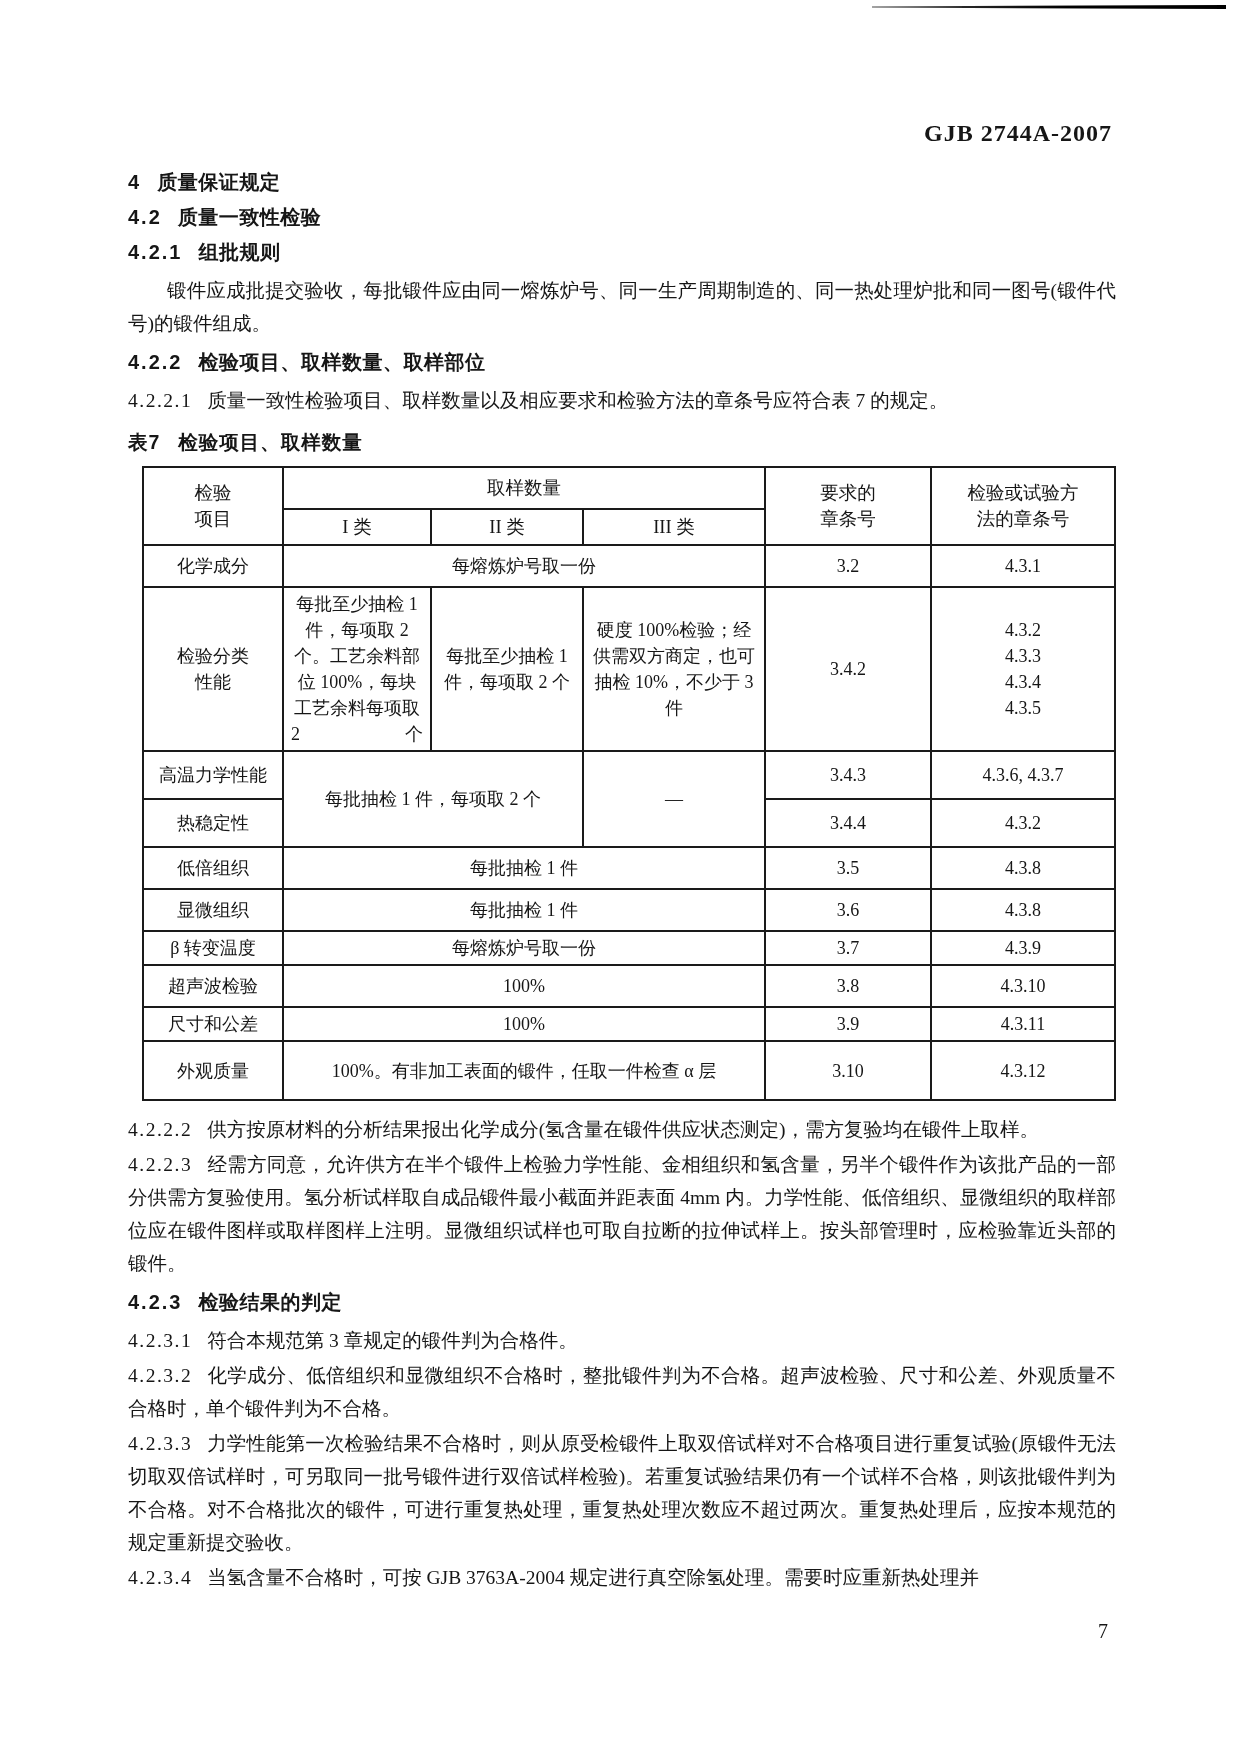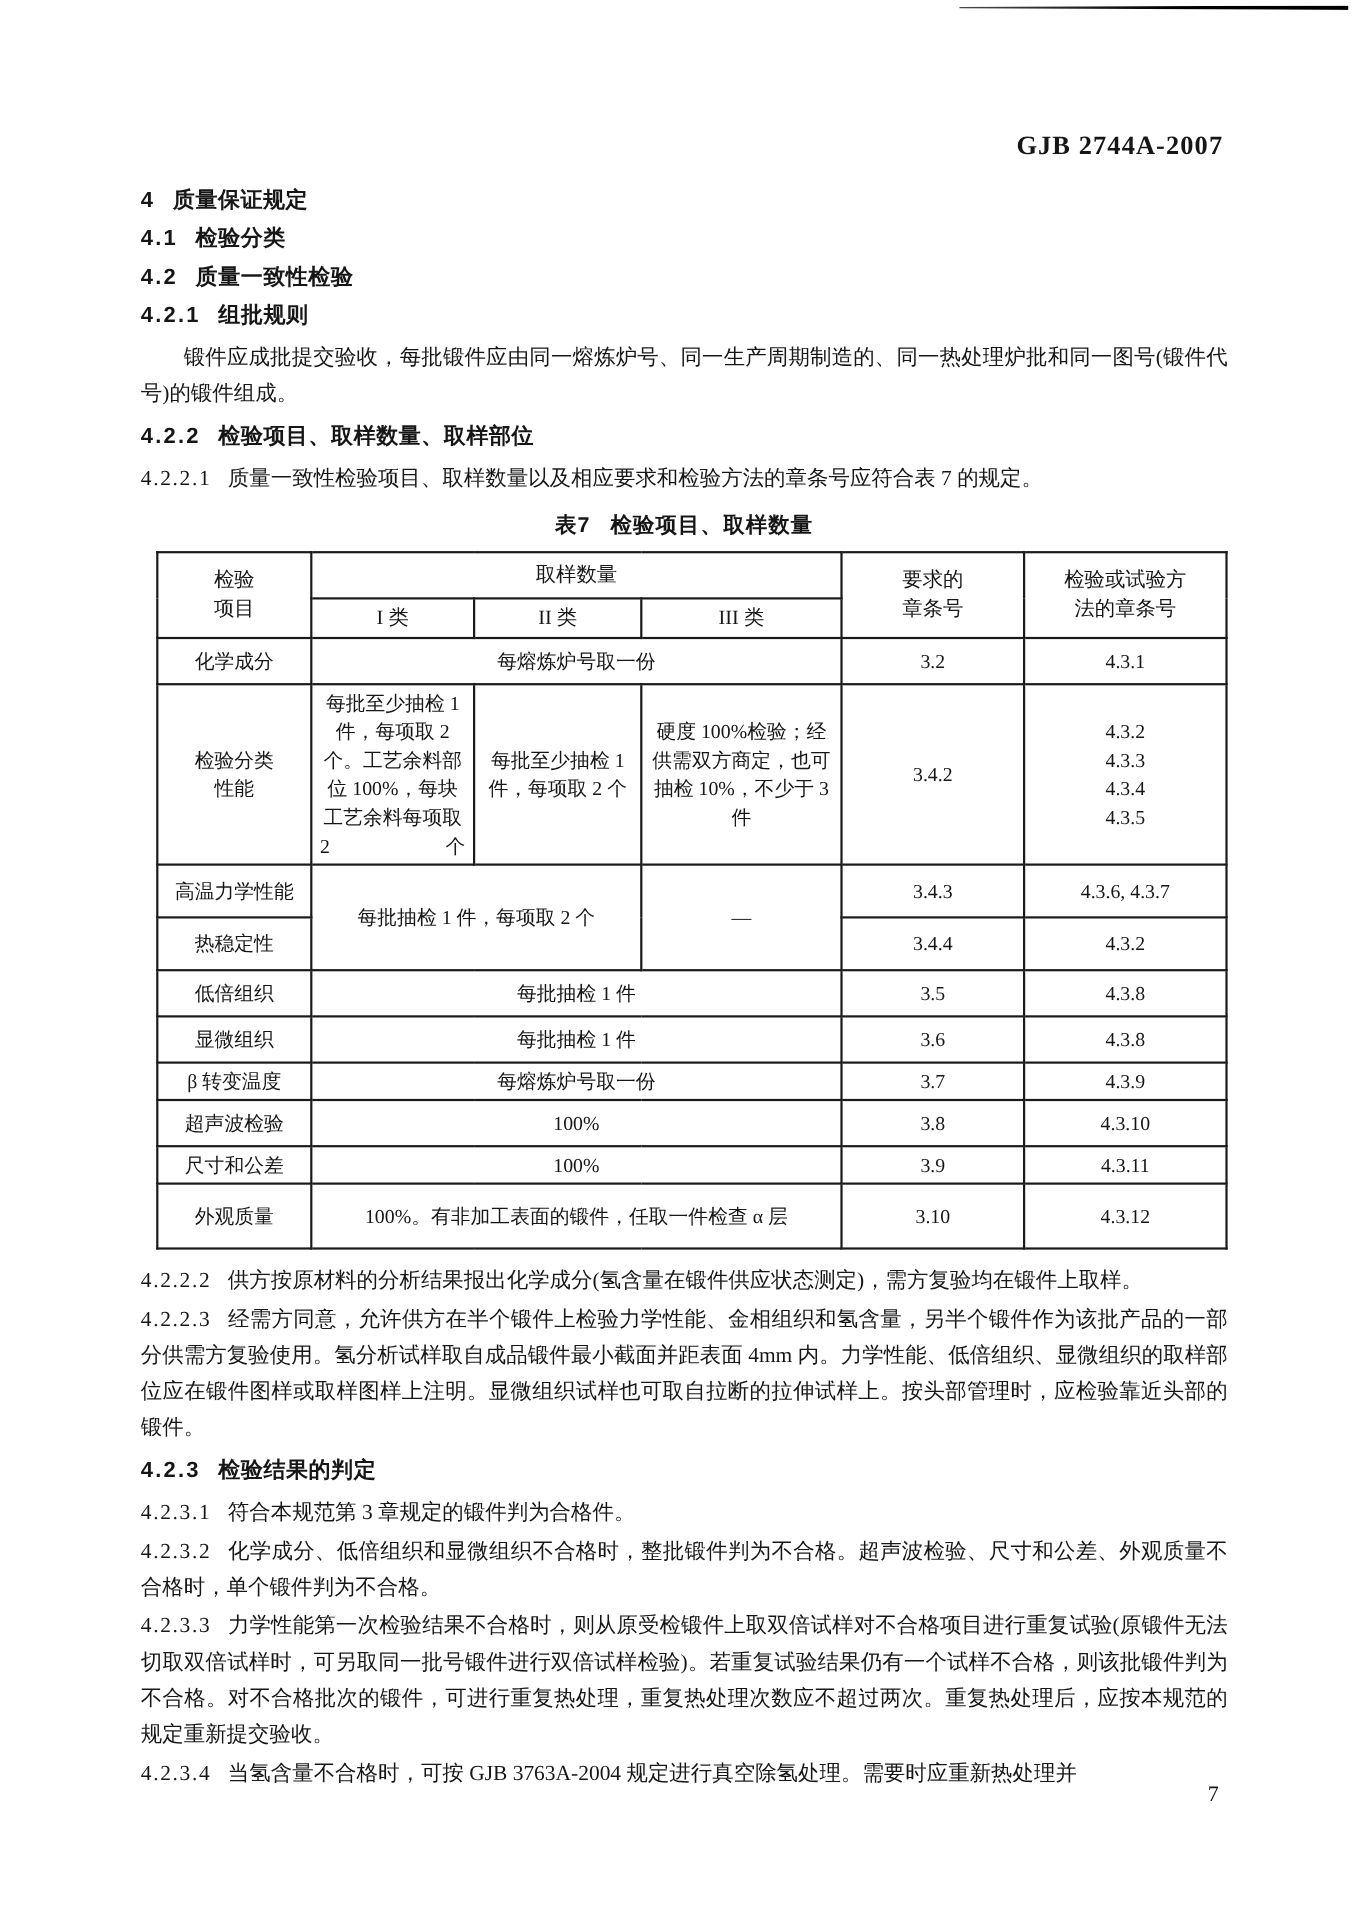--- a/index.html
+++ b/index.html
@@ -30,21 +30,21 @@
     margin:9px 0 9px 0; letter-spacing:.5px;
   }
   .hd .hnum { margin-right:16px; letter-spacing:2px; }
   .body {
     font-size:19.5px; line-height:33px; text-align:justify;
     margin:2px 0;
   }
   .indent { text-indent:2em; }
   .numpara .pnum { margin-right:15px; letter-spacing:1.5px; white-space:nowrap; }
   .tbl-caption {
-    text-align:center; font-weight:700; font-size:19.5px;
+    text-align:left; font-weight:700; font-size:19.5px;
     font-family:"Liberation Sans","DejaVu Sans",sans-serif;
     margin:12px 0 10px 0; letter-spacing:1px;
   }
   .tbl-caption .cap-label { margin-right:18px; }
   table.t7 {
     border-collapse:collapse; table-layout:fixed;
     width:972px; margin-left:14px;
   }
   .t7 th, .t7 td {
     border:2px solid #1a1a1a;
@@ -69,23 +69,20 @@
   <div class="artifact-line"></div>
 
   <div class="doc-number">GJB 2744A-2007</div>
 
   <main class="content">
 
     <h2 class="hd">
       <span class="hnum">4</span><span>质量保证规定</span>
     </h2>
 
-    <h3 class="hd">
-      <span class="hnum">4.1</span><span>检验分类</span>
-    </h3>
 
 
     <h3 class="hd">
       <span class="hnum">4.2</span><span>质量一致性检验</span>
     </h3>
 
     <h3 class="hd">
       <span class="hnum">4.2.1</span><span>组批规则</span>
     </h3>
 

